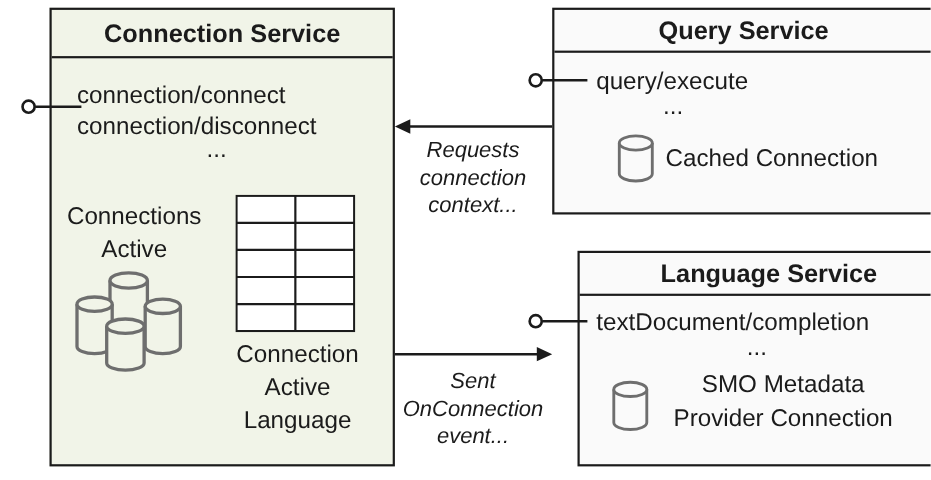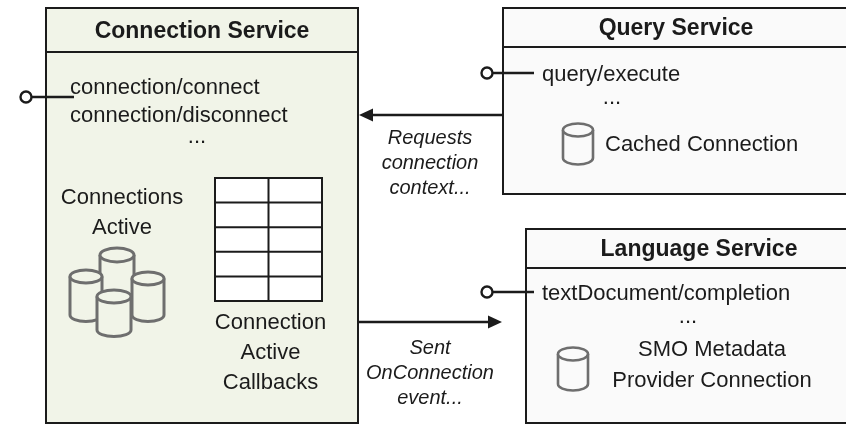--- a/index.html
+++ b/index.html
@@ -90,21 +90,21 @@
       <line x1="1" y1="25.6" x2="108" y2="25.6" class="gridline"></line>
       <line x1="1" y1="50.2" x2="108" y2="50.2" class="gridline"></line>
       <line x1="1" y1="74.8" x2="108" y2="74.8" class="gridline"></line>
       <line x1="1" y1="99.4" x2="108" y2="99.4" class="gridline"></line>
     </svg>
   </div>
 
   <div class="txt center" style="left:190px;top:307px;width:137px;line-height:30px;white-space:normal;">
     <div>Connection</div>
     <div>Active</div>
-    <div>Callbacks</div>
+    <div>Language</div>
   </div>
 
   <div class="txt" style="left:530px;top:61px;">query/execute</div>
   <div class="txt center" style="left:530px;top:84px;width:140px;">...</div>
 
   <div class="iconpos" style="left:548px;top:121px;">
     <svg width="36" height="46" viewBox="0 0 36 46">
       <g class="cyl">
         <path d="M3 9 v28 a15 6.5 0 0 0 30 0 v-28"></path>
         <ellipse cx="18" cy="9" rx="15" ry="6.5"></ellipse>

